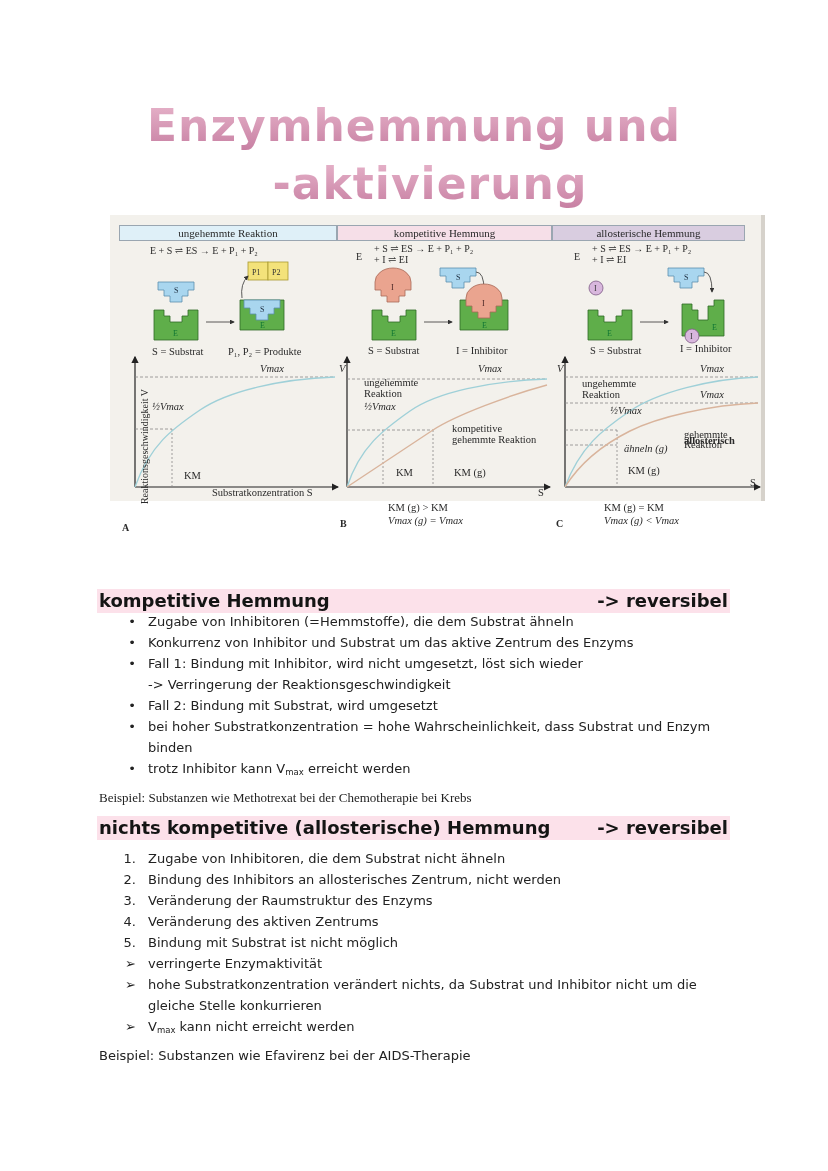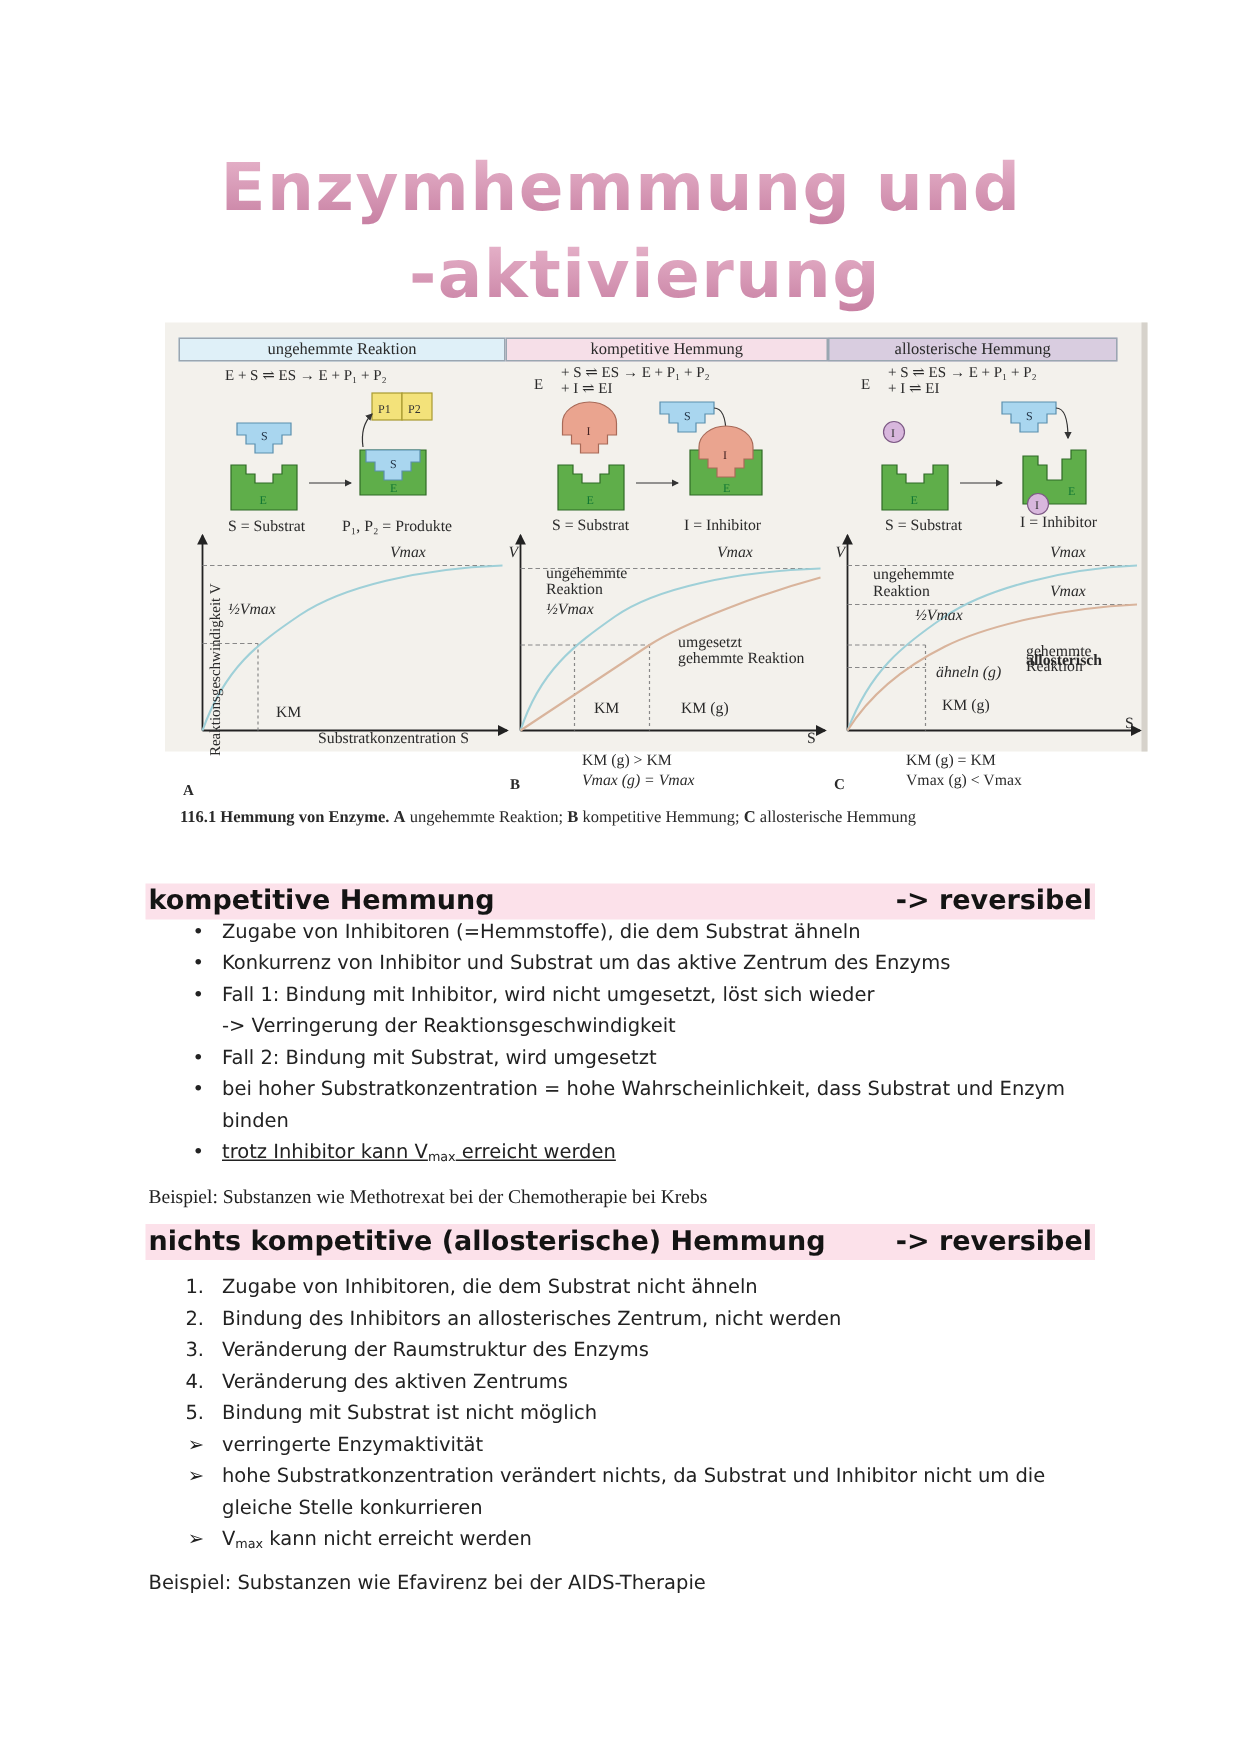--- a/index.html
+++ b/index.html
@@ -195,21 +195,21 @@
   <div class="cap" style="left:42px; top:186px; font-style:italic;">½Vmax</div>
   <div class="cap" style="left:74px; top:255px;">KM</div>
   <div class="cap" style="left:102px; top:272px;">Substratkonzentration S</div>
   <div class="fig-label" style="left:12px; top:307px;">A</div>
 
   <div class="cap" style="left:229px; top:148px; font-style:italic;">V</div>
   <div class="cap" style="left:368px; top:148px; font-style:italic;">Vmax</div>
   <div class="cap" style="left:254px; top:162px;">ungehemmte</div>
   <div class="cap" style="left:254px; top:173px;">Reaktion</div>
   <div class="cap" style="left:254px; top:186px; font-style:italic;">½Vmax</div>
-  <div class="cap" style="left:342px; top:208px;">umgesetzt</div>
+  <div class="cap" style="left:342px; top:208px;">kompetitive</div>
   <div class="cap" style="left:342px; top:219px;">gehemmte Reaktion</div>
   <div class="cap" style="left:286px; top:252px;">KM</div>
   <div class="cap" style="left:344px; top:252px;">KM (g)</div>
   <div class="cap" style="left:428px; top:272px;">S</div>
   <div class="cap" style="left:278px; top:287px;">KM (g) &gt; KM</div>
   <div class="cap" style="left:278px; top:300px; font-style:italic;">Vmax (g) = Vmax</div>
   <div class="fig-label" style="left:230px; top:303px;">B</div>
 
   <div class="cap" style="left:447px; top:148px; font-style:italic;">V</div>
   <div class="cap" style="left:590px; top:148px; font-style:italic;">Vmax</div>
@@ -217,33 +217,23 @@
   <div class="cap" style="left:472px; top:174px;">Reaktion</div>
   <div class="cap" style="left:590px; top:174px; font-style:italic;">Vmax</div>
   <div class="cap" style="left:500px; top:190px; font-style:italic;">½Vmax</div>
   <div class="cap" style="left:574px; top:220px;font-weight:bold;">allosterisch</div>
   <div class="cap" style="left:574px; top:214px;">gehemmte</div>
   <div class="cap" style="left:574px; top:224px;">Reaktion</div>
   <div class="cap" style="left:514px; top:228px; font-style:italic;">ähneln (g)</div>
   <div class="cap" style="left:518px; top:250px;">KM (g)</div>
   <div class="cap" style="left:640px; top:262px;">S</div>
   <div class="cap" style="left:494px; top:287px;">KM (g) = KM</div>
-  <div class="cap" style="left:494px; top:300px; text-align:center;">Vmax (g) &lt; Vmax</div>
+  <div class="cap" style="left:494px; top:300px; font-style:italic;text-align:center;">Vmax (g) &lt; Vmax</div>
   <div class="fig-label" style="left:446px; top:303px;">C</div>
 
-  <div class="fig-caption">
-    <b>116.1</b>
-    <b>Hemmung von Enzyme.</b>
-    <b>A</b>
-    <span>ungehemmte Reaktion;</span>
-    <b>B</b>
-    <span>kompetitive Hemmung;</span>
-    <b>C</b>
-    <span>allosterische Hemmung</span>
-  </div>
 </div>
 
 <div class="sec-head" style="top:589px;">
   <span class="sh-title">kompetitive Hemmung</span>
   <span class="sh-right">-&gt; reversibel</span>
 </div>
 
 <div class="body-text">
   <div class="line" style="left:118px; top:614px;">
     <span class="marker" style="left:0;">•</span>
@@ -266,21 +256,21 @@
   </div>
   <div class="line" style="left:118px; top:719px;">
     <span class="marker">•</span>
     <span style="position:absolute; left:30px;">bei hoher Substratkonzentration = hohe Wahrscheinlichkeit, dass Substrat und Enzym</span>
   </div>
   <div class="line" style="left:118px; top:740px;">
     <span style="position:absolute; left:30px;">binden</span>
   </div>
   <div class="line" style="left:118px; top:761px;">
     <span class="marker">•</span>
-    <span style="position:absolute; left:30px; white-space:nowrap;text-decoration:underline;">
+    <span style="position:absolute; left:30px; white-space:nowrap;">
       <span>trotz Inhibitor kann V</span><span class="sub">max</span><span> erreicht werden</span>
     </span>
   </div>
   <div class="line" style="left:99px; top:790px;font-family:Liberation Serif, serif;">Beispiel: Substanzen wie Methotrexat bei der Chemotherapie bei Krebs</div>
 </div>
 
 <div class="sec-head" style="top:816px;">
   <span class="sh-title">nichts kompetitive (allosterische) Hemmung</span>
   <span class="sh-right">-&gt; reversibel</span>
 </div>

